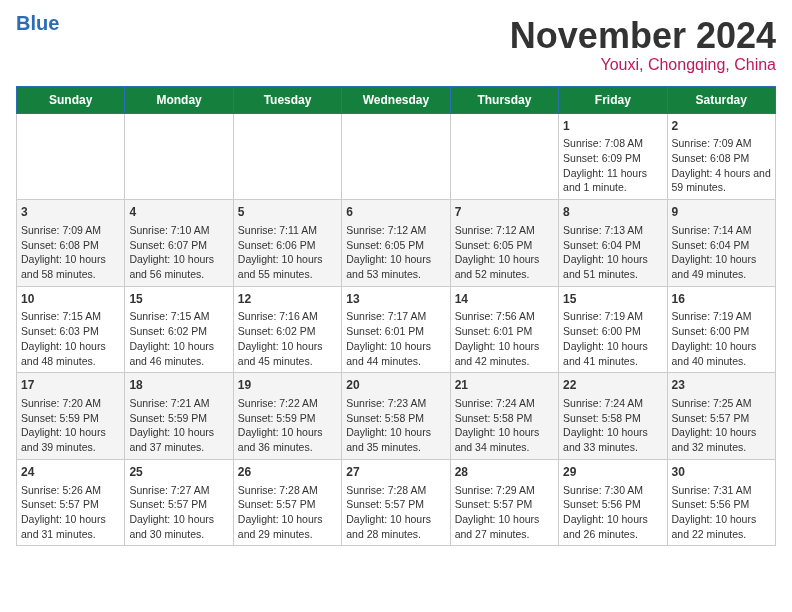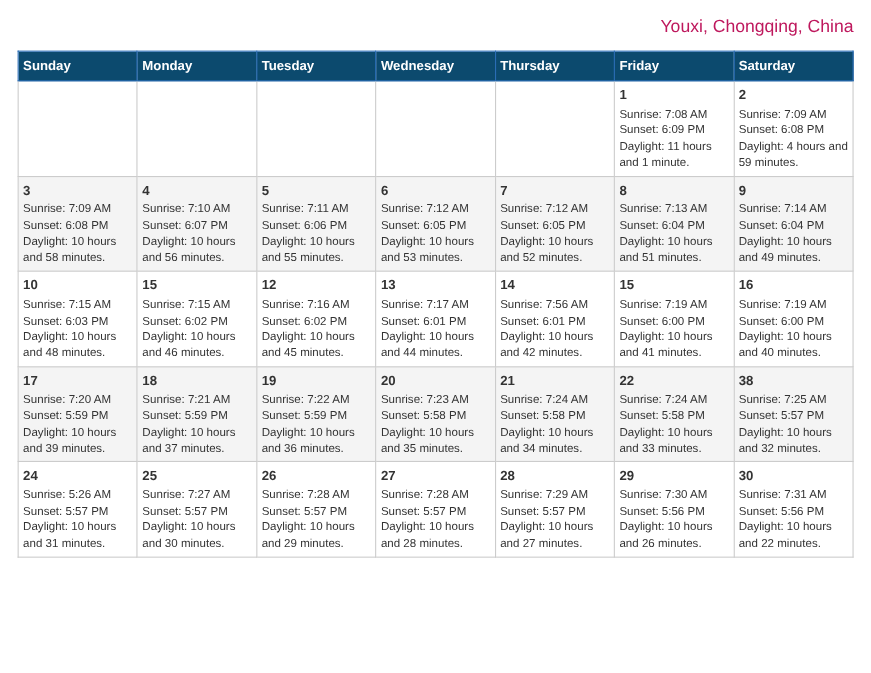--- a/index.html
+++ b/index.html
@@ -32,24 +32,24 @@
     .location {
       font-size: 16px;
       color: #be185d;
     }
     .calendar {
       width: 100%;
       border-collapse: collapse;
       font-size: 11px;
     }
     .calendar th {
-      background-color: #0c4a6e;
+      background-color: #15803d;
       color: #fff;
       padding: 6px 4px;
-      text-align: left;
+      text-align: center;
       font-size: 12px;
       font-weight: bold;
       border: 1px solid #2a6db5;
     }
     .calendar td {
       vertical-align: top;
       border: 1px solid #ccc;
       padding: 4px;
       width: 107px;
       min-height: 80px;
@@ -70,23 +70,25 @@
     .empty-cell {
       background: #f9f9f9;
     }
   </style>
 </head>
 <body>
 
 <div class="header">
   <div class="logo">
     <div>
+      <div style="font-size:20px; font-weight:bold; color:#2a6db5; margin-top:-4px;">Blue</div>
     </div>
   </div>
   <div class="title-block">
+    <div class="month-title">November 2024</div>
     <div class="location">Youxi, Chongqing, China</div>
   </div>
 </div>
 
 <table class="calendar">
   <thead>
     <tr>
     <th>Sunday</th>
         <th>Monday</th>
         <th>Tuesday</th>
@@ -235,21 +237,21 @@
           <div>Sunset: 5:58 PM</div>
           <div>Daylight: 10 hours and 34 minutes.</div>
         </td>
         <td>
           <span class="day-num">22</span>
           <div>Sunrise: 7:24 AM</div>
           <div>Sunset: 5:58 PM</div>
           <div>Daylight: 10 hours and 33 minutes.</div>
         </td>
         <td>
-          <span class="day-num">38</span>
+          <span class="day-num">23</span>
           <div>Sunrise: 7:25 AM</div>
           <div>Sunset: 5:57 PM</div>
           <div>Daylight: 10 hours and 32 minutes.</div>
         </td>
       </tr>
       <tr>
         <td>
           <span class="day-num">24</span>
           <div>Sunrise: 5:26 AM</div>
           <div>Sunset: 5:57 PM</div>

